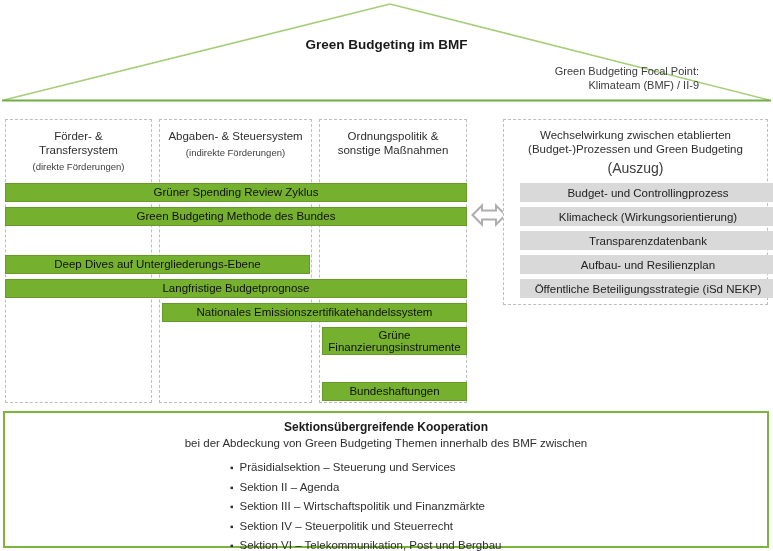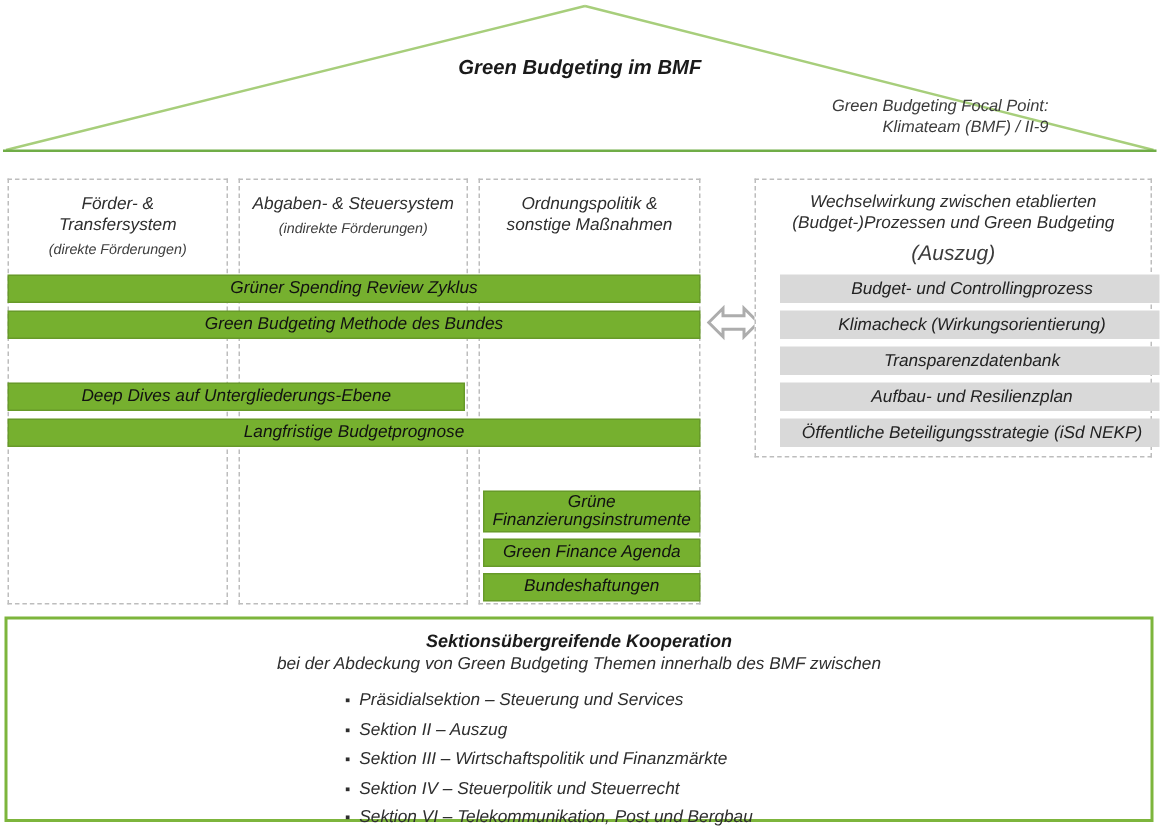--- a/index.html
+++ b/index.html
@@ -1,19 +1,19 @@
 <!DOCTYPE html>
 <html><head>
 <meta charset="utf-8">
 <style>
   * { margin:0; padding:0; box-sizing:border-box; }
   body { background:#ffffff; }
   .stage {
     position:relative; width:773px; height:551px; background:#ffffff;
-    font-family:"Liberation Sans", sans-serif; color:#1f1f1f; overflow:hidden;font-style:italic;
+    font-family:"Liberation Sans", sans-serif; color:#1f1f1f; overflow:hidden;
   }
   .abs { position:absolute; }
   svg.roof { position:absolute; left:0; top:0; }
   .roof-title {
     position:absolute; top:37px; left:0; width:773px; text-align:center;
     font-size:13.5px; font-weight:bold; color:#1a1a1a;
   }
   .roof-sub {
     position:absolute; left:0; width:699px; text-align:right;
     font-size:11px; color:#3c3c3c; line-height:14px;
@@ -82,22 +82,22 @@
     <div class="col-sub">(indirekte Förderungen)</div>
   </div>
   <div class="dash-box col-head" style="left:319px; top:119px; width:148px; height:284px;">
     <div class="col-title" style="width:120px;">Ordnungspolitik &amp; sonstige Maßnahmen</div>
   </div>
 
   <div class="gbar" style="left:5px;  top:183px; width:462px; height:19px;">Grüner Spending Review Zyklus</div>
   <div class="gbar" style="left:5px;  top:207px; width:462px; height:19px;">Green Budgeting Methode des Bundes</div>
   <div class="gbar" style="left:5px;  top:255px; width:305px; height:19px;">Deep Dives auf Untergliederungs-Ebene</div>
   <div class="gbar" style="left:5px;  top:279px; width:462px; height:19px;">Langfristige Budgetprognose</div>
+  <div class="gbar" style="left:162px; top:303px; width:305px; height:19px;">Nationales Emissionszertifikatehandelssystem</div>
   <div class="gbar" style="left:322px; top:327px; width:145px; height:28px; padding:0 4px;">Grüne Finanzierungsinstrumente</div>
-  <div class="gbar" style="left:322px; top:359px; width:145px; height:19px;">Green Finance Agenda</div>
   <div class="gbar" style="left:322px; top:382px; width:145px; height:19px;">Bundeshaftungen</div>
 
   <svg class="abs" style="left:471px; top:201px;" width="36" height="28" viewBox="0 0 36 28">
     <path d="M1.5 14 L11 4.5 L11 9.5 L25 9.5 L25 4.5 L34.5 14 L25 23.5 L25 18.5 L11 18.5 L11 23.5 Z" fill="#ffffff" stroke="#ADADAD" stroke-width="2" stroke-linejoin="miter"></path>
   </svg>
 
   <div class="dash-box" style="left:503px; top:119px; width:265px; height:186px;"></div>
   <div class="right-head">
     <div class="right-title">Wechselwirkung zwischen etablierten (Budget-)Prozessen und Green Budgeting</div>
     <div class="right-sub">(Auszug)</div>
@@ -106,20 +106,20 @@
   <div class="graybar" style="left:508px; top:207px; width:256px; height:19px;">Klimacheck (Wirkungsorientierung)</div>
   <div class="graybar" style="left:508px; top:231px; width:256px; height:19px;">Transparenzdatenbank</div>
   <div class="graybar" style="left:508px; top:255px; width:256px; height:19px;">Aufbau- und Resilienzplan</div>
   <div class="graybar" style="left:508px; top:279px; width:256px; height:19px;">Öffentliche Beteiligungsstrategie (iSd NEKP)</div>
 
   <div class="coop-box">
     <div class="coop-title">Sektionsübergreifende Kooperation</div>
     <div class="coop-sub">bei der Abdeckung von Green Budgeting Themen innerhalb des BMF zwischen</div>
     <ul class="coop-list">
       <li><span class="bullet">▪</span><span>Präsidialsektion – Steuerung und Services</span></li>
-      <li><span class="bullet">▪</span><span>Sektion II – Auszug</span></li>
+      <li><span class="bullet">▪</span><span>Sektion II – Agenda</span></li>
       <li><span class="bullet">▪</span><span>Sektion III – Wirtschaftspolitik und Finanzmärkte</span></li>
       <li><span class="bullet">▪</span><span>Sektion IV – Steuerpolitik und Steuerrecht</span></li>
       <li><span class="bullet">▪</span><span>Sektion VI – Telekommunikation, Post und Bergbau</span></li>
     </ul>
   </div>
 
 </div>
 
 </body></html>

